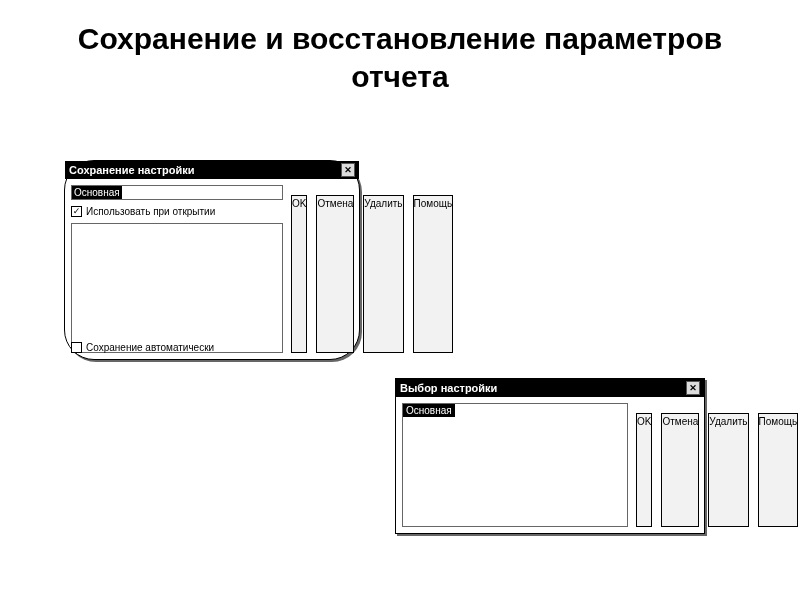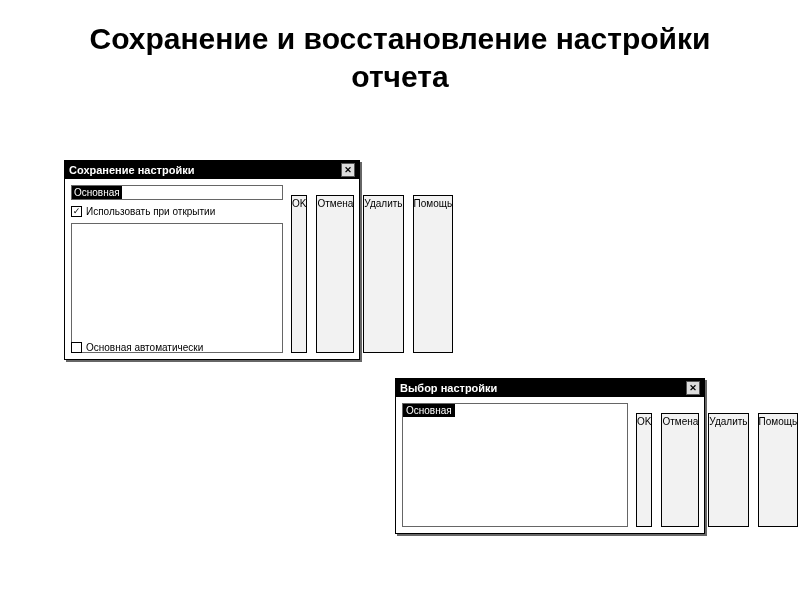--- a/index.html
+++ b/index.html
@@ -121,57 +121,57 @@
     background: #fff;
   }
   .listbox .selitem {
     background: #000;
     color: #fff;
     font-size: 10px;
     padding: 1px 3px;
     display: inline-block;
   }
   
-  #dlg1 { left: 64px; top: 160px; width: 296px; }
+  #dlg1 { left: 64px; top: 160px; width: 296px; border-radius: 30px; }
   #dlg1 .body { height: 180px; }
   #dlg1 .left { position: relative; }
   #dlg1 .bottom-chk {
     position: absolute;
     left: 0;
     bottom: 0;
   }
   
   #dlg2 { left: 395px; top: 348px; width: 310px; margin-top: 30px; }
   #dlg2 .body { height: 136px; }
   #dlg2 .left { }
   #dlg2 .listbox { margin-top: 0; height: 100%; }
 </style>
 </head>
 <body>
 
-<div class="page-title">Сохранение и восстановление настройки отчета</div>
+<div class="page-title">Сохранение и восстановление параметров отчета</div>
 
 <div id="dlg1" class="dialog">
   <div class="titlebar">
     <span>Сохранение настройки</span>
     <div class="close">✕</div>
   </div>
   <div class="body">
     <div class="left">
       <div class="input-line">
         <span class="input-sel">Основная</span>
       </div>
       <div class="chk-row">
         <div class="chk">✓</div>
         <span>Использовать при открытии</span>
       </div>
       <div class="listbox"></div>
       <div class="chk-row bottom-chk">
         <div class="chk"></div>
-        <span>Основная автоматически</span>
+        <span>Сохранение автоматически</span>
       </div>
     </div>
     <div class="right">
       <div class="btn">OK</div>
       <div class="btn">Отмена</div>
       <div class="btn">Удалить</div>
       <div class="btn">Помощь</div>
     </div>
   </div>
 </div>

